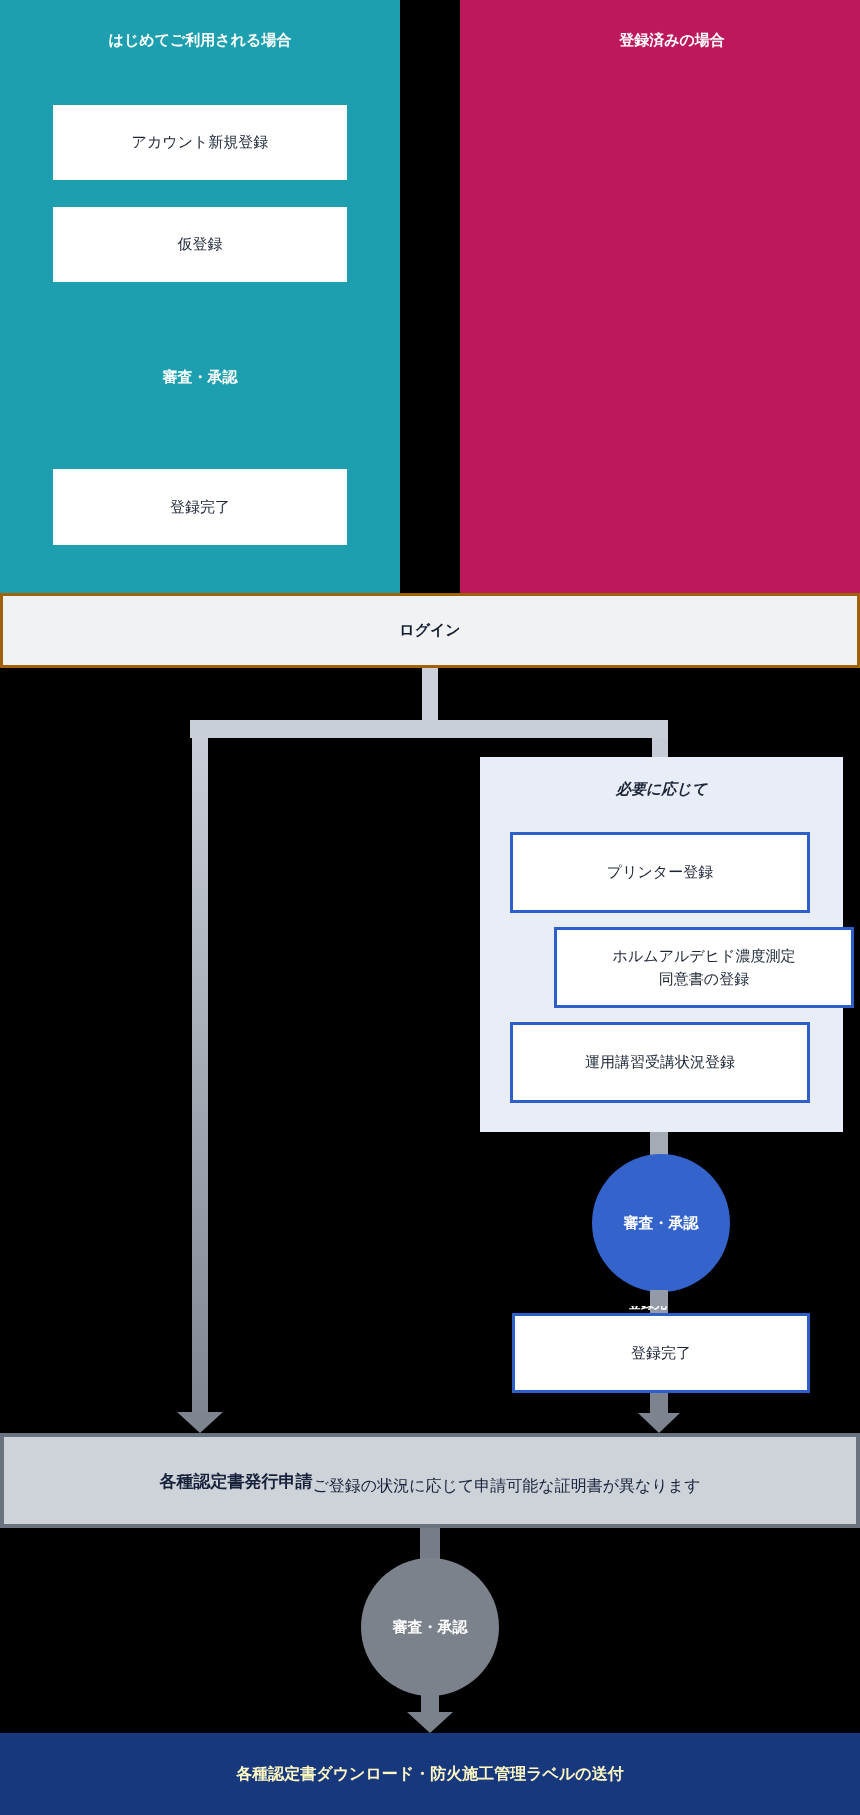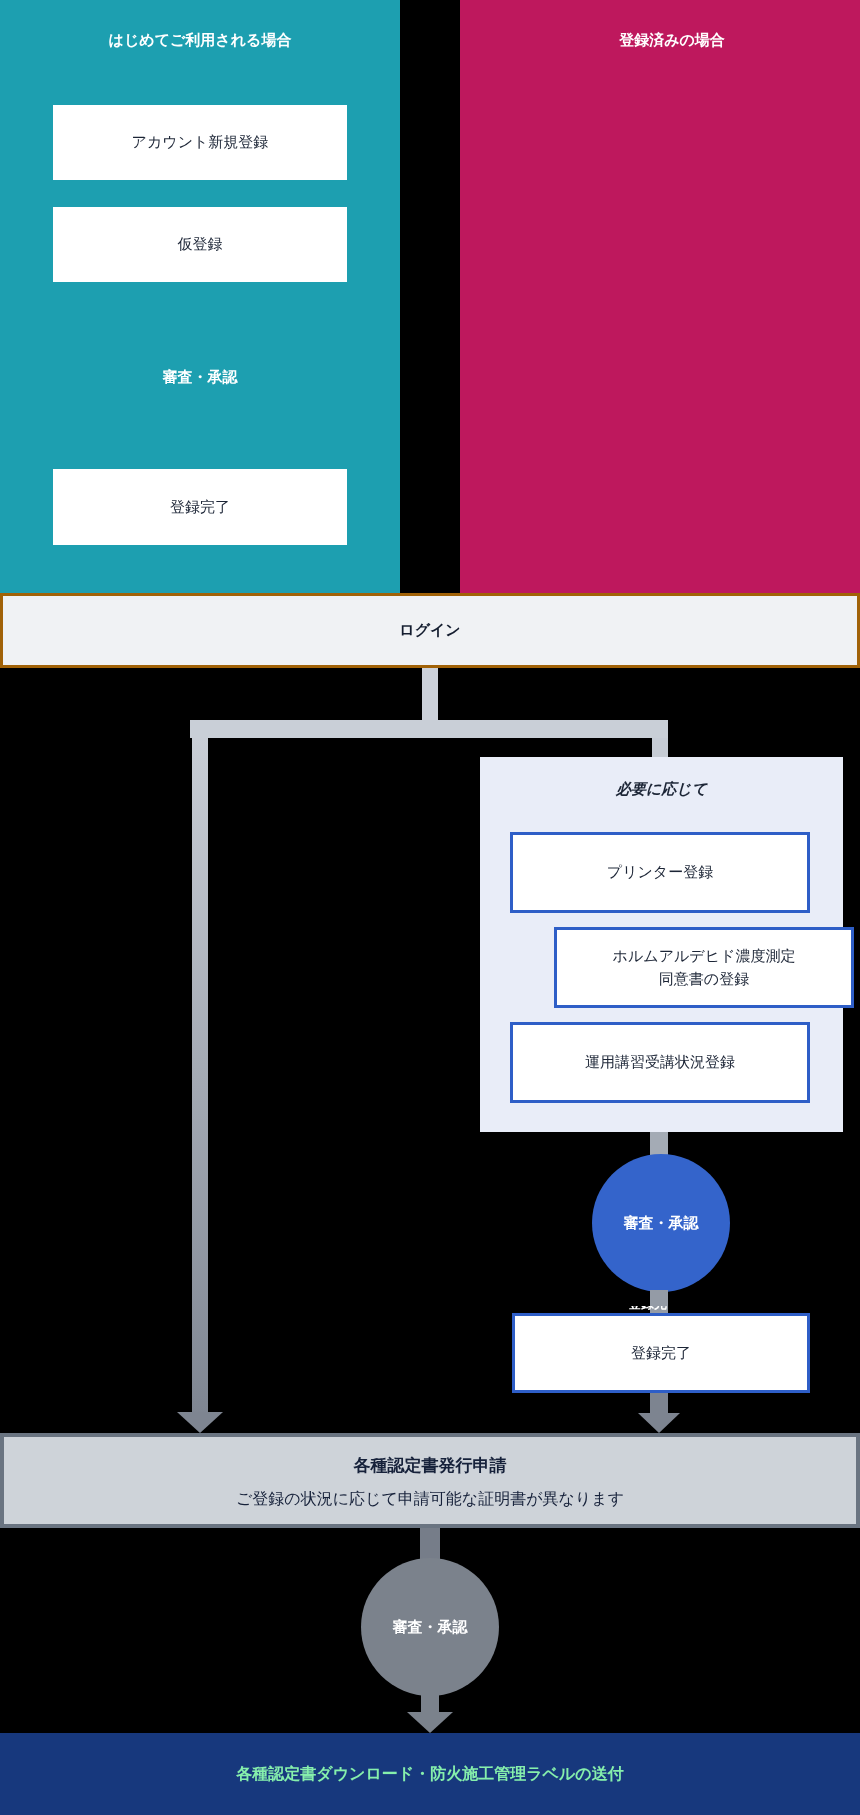--- a/index.html
+++ b/index.html
@@ -36,26 +36,26 @@
   
   .circle{width:138px;height:138px;border-radius:50%;color:#fff;font-weight:bold;font-size:15px;}
   .circle-blue{left:592px;top:1154px;background:#3464cb;}
   .circle-gray{left:361px;top:1558px;background:#7b828c;}
 
   .done-box{left:512px;top:1313px;width:298px;height:80px;background:#fff;border:3px solid #2e5ec7;color:#1c2536;font-size:15px;}
   .fragment{left:628px;top:1306px;width:42px;height:6px;overflow:hidden;color:#fff;font-size:13px;font-weight:bold;}
   .fragment span{display:block;margin-top:-11px;white-space:nowrap;}
 
   
-  .main-bar{left:0;top:1433px;width:860px;height:95px;background:#ced3d9;border:4px solid #6a7481;color:#16213a;flex-direction:column;}
+  .main-bar{left:0;top:1433px;width:860px;height:95px;background:#ced3d9;border:4px solid #6a7481;color:#16213a;}
   .main-bar .bar-title{font-size:17px;font-weight:bold;margin-top:2px;}
   .main-bar .bar-sub{font-size:16px;margin-top:12px;}
 
   
-  .navy-bar{left:0;top:1733px;width:860px;height:82px;background:#17387d;color:#86efac;font-weight:bold;font-size:16px;}
+  .navy-bar{left:0;top:1733px;width:860px;height:82px;background:#17387d;color:#fef9c3;font-weight:bold;font-size:16px;}
 </style>
 </head>
 <body>
 
 <div class="abs col-left">
   <div class="abs col-header center">はじめてご利用される場合</div>
   <div class="abs white-box teal-box center" style="top:105px;">アカウント新規登録</div>
   <div class="abs white-box teal-box center" style="top:207px;">仮登録</div>
   <div class="abs review-text center" style="left:0;top:366px;width:100%;height:22px;">審査・承認</div>
   <div class="abs white-box teal-box center" style="top:469px;height:76px;">登録完了</div>

